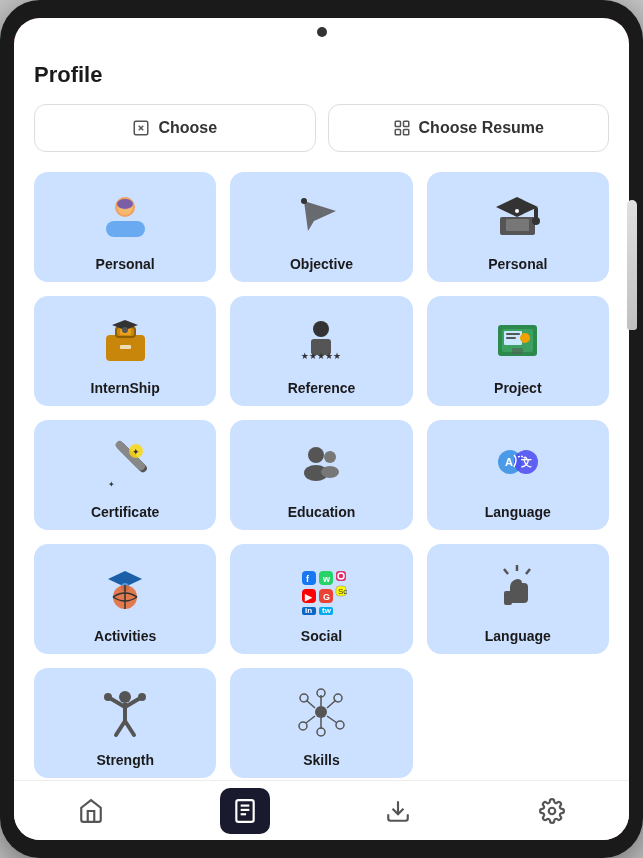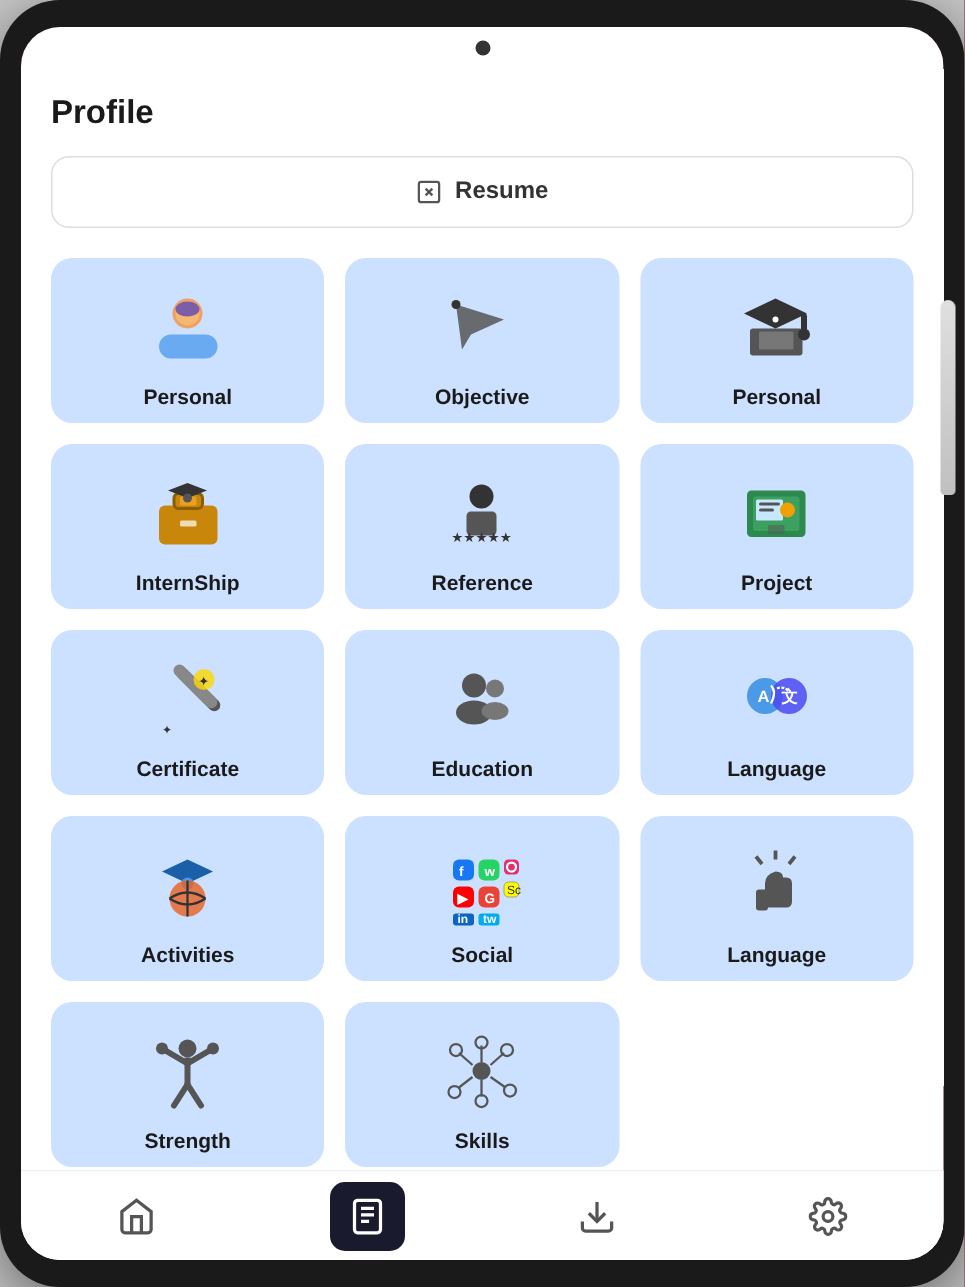--- a/index.html
+++ b/index.html
@@ -87,21 +87,21 @@
     .grid-item {
       background: #cce0ff;
       border-radius: 14px;
       padding: 14px 8px 10px;
       display: flex;
       flex-direction: column;
       align-items: center;
       gap: 8px;
       cursor: pointer;
       min-height: 110px;
-      justify-content: flex-end;
+      justify-content: space-between;
     }
     .grid-item .icon-area {
       width: 60px;
       height: 60px;
       display: flex;
       align-items: center;
       justify-content: center;
     }
     .grid-item .item-label {
       font-size: 14px;
@@ -164,21 +164,30 @@
     <div class="content">
       <div class="page-title">Profile</div>
 
       <div class="btn-row">
         <button class="btn">
           <svg width="18" height="18" viewBox="0 0 24 24" fill="none" stroke="#555" stroke-width="2">
             <rect x="3" y="3" width="18" height="18" rx="2"></rect>
             <line x1="9" y1="9" x2="15" y2="15"></line>
             <line x1="15" y1="9" x2="9" y2="15"></line>
           </svg>
-          <span>Resume</span>
+          <span>Choose</span>
+        </button>
+        <button class="btn">
+          <svg width="18" height="18" viewBox="0 0 24 24" fill="none" stroke="#555" stroke-width="2">
+            <rect x="3" y="3" width="7" height="7" rx="1"></rect>
+            <rect x="14" y="3" width="7" height="7" rx="1"></rect>
+            <rect x="3" y="14" width="7" height="7" rx="1"></rect>
+            <rect x="14" y="14" width="7" height="7" rx="1"></rect>
+          </svg>
+          <span>Choose Resume</span>
         </button>
       </div>
 
       <div class="grid">
 
         <div class="grid-item">
           <div class="icon-area">
             <svg width="55" height="55" viewBox="0 0 55 55">
               <circle cx="27" cy="18" r="10" fill="#f0a060"></circle>
               <rect x="8" y="32" width="39" height="16" rx="8" fill="#6aaaf0"></rect>

